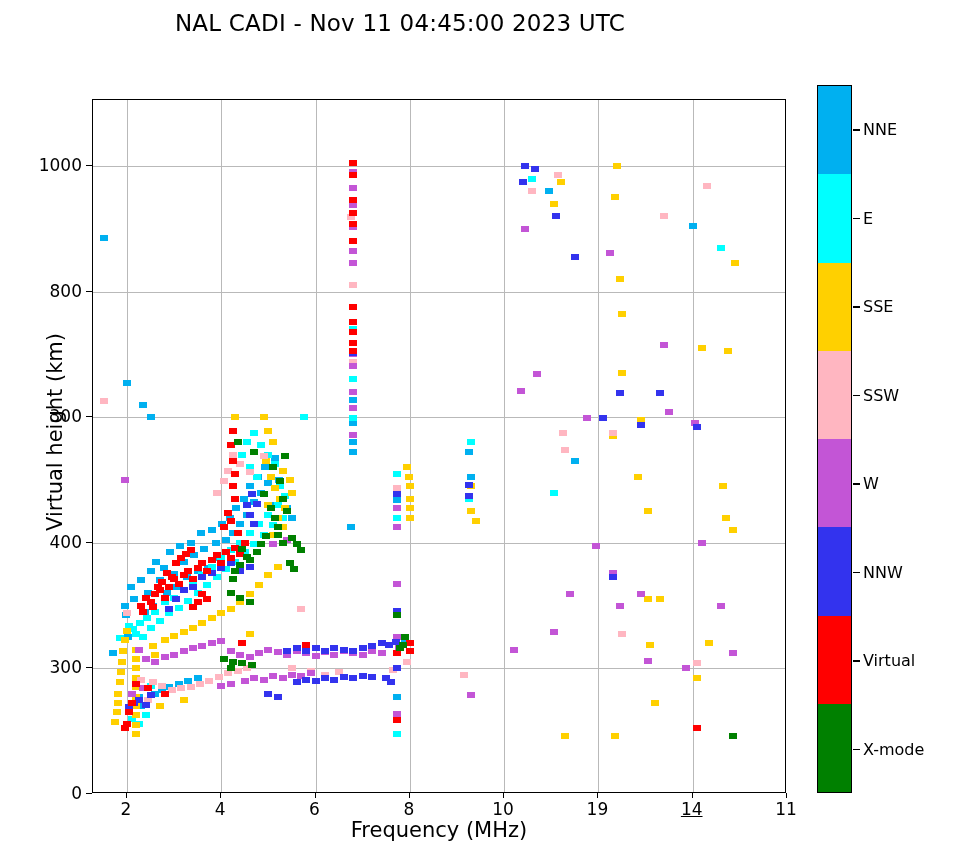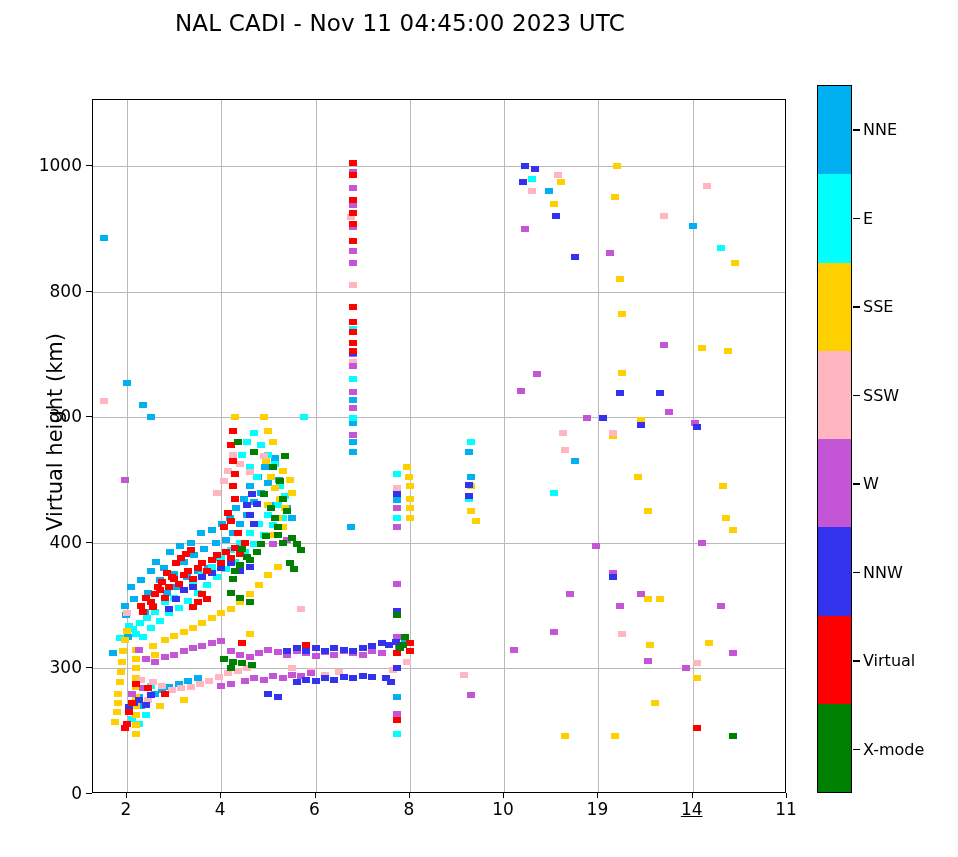--- a/index.html
+++ b/index.html
@@ -599,20 +599,21 @@
         <div class="pt" style="left: 145.455px; top: 560.365px; width: 8px; height: 6px; background: rgb(0, 128, 0);"></div>
         <div class="pt" style="left: 154.885px; top: 562.249px; width: 8px; height: 6px; background: rgb(0, 128, 0);"></div>
         <div class="pt" style="left: 133.668px; top: 565.389px; width: 8px; height: 6px; background: rgb(0, 128, 0);"></div>
         <div class="pt" style="left: 635.781px; top: 633.219px; width: 8px; height: 6px; background: rgb(0, 128, 0);"></div>
         <div class="pt" style="left: 180.815px; top: 432.242px; width: 8px; height: 6px; background: rgb(0, 128, 0);"></div>
         <div class="pt" style="left: 185.53px; top: 439.778px; width: 8px; height: 6px; background: rgb(0, 128, 0);"></div>
       </div>
   </div>
 
   <div id="xaxis"></div>
+  <div id="xlabel">Frequency (MHz)</div>
 
   <div id="ylab-col">
       <div class="ytick-lab" style="top: 793px;">0</div>
       <div class="ytick-lab" style="top: 667.389px;">300</div>
       <div class="ytick-lab" style="top: 541.778px;">400</div>
       <div class="ytick-lab" style="top: 416.167px;">300</div>
       <div class="ytick-lab" style="top: 290.557px;">800</div>
       <div class="ytick-lab" style="top: 164.946px;">1000</div>
     </div>
   <div id="ylabel">Virtual height (km)</div>

